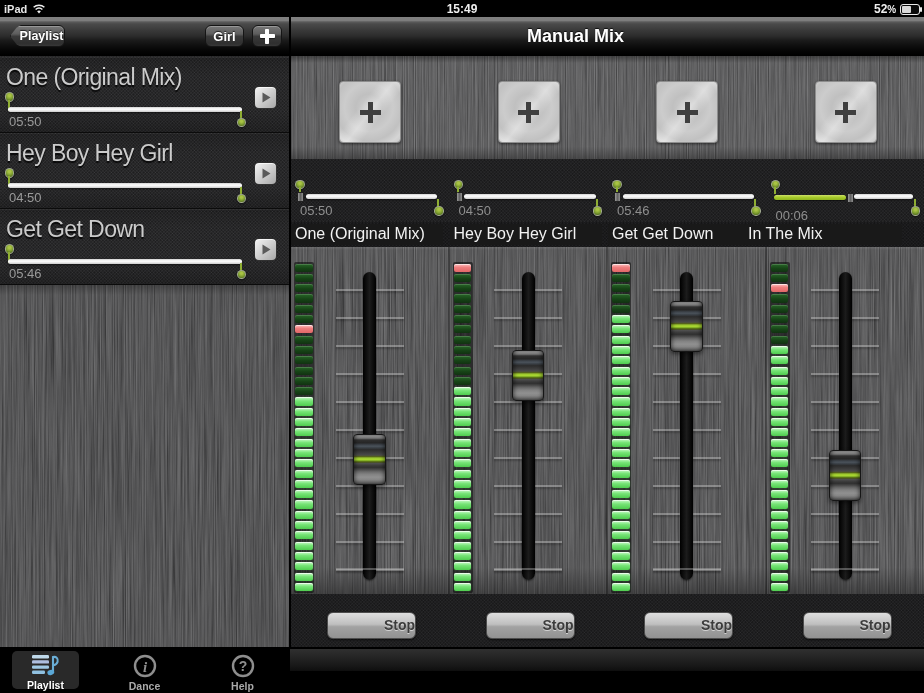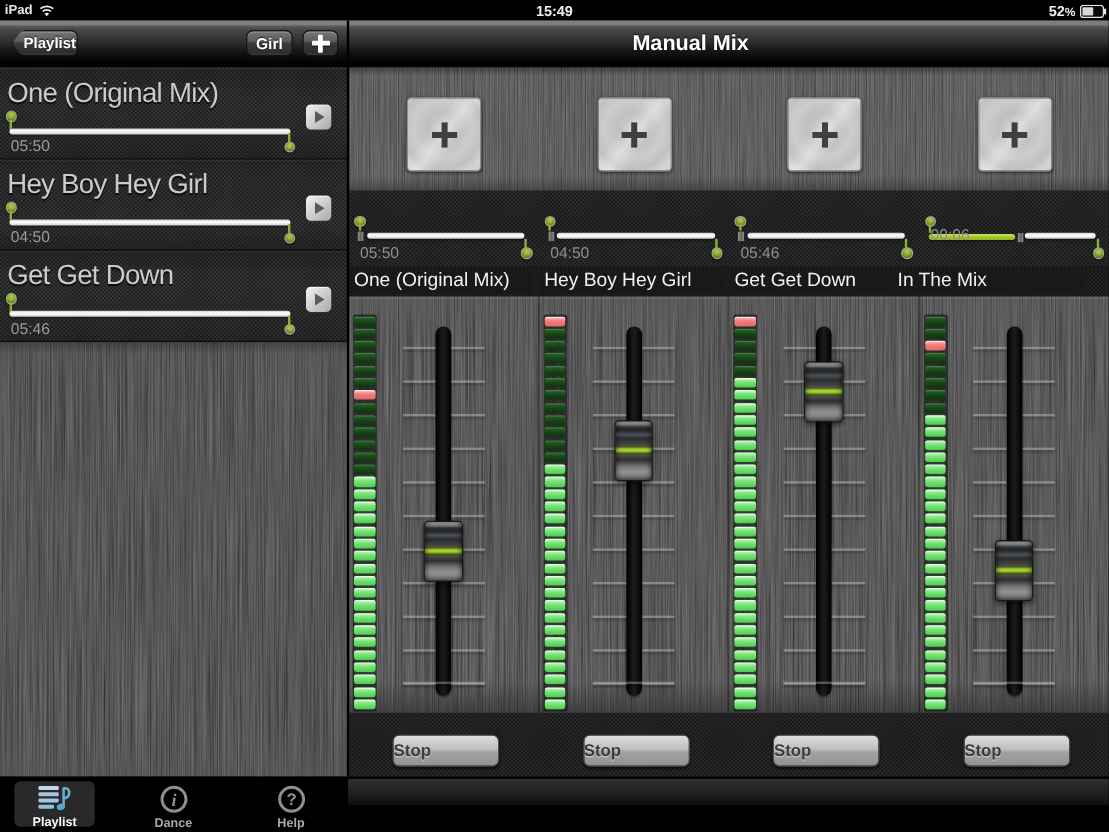--- a/index.html
+++ b/index.html
@@ -26,21 +26,21 @@
   box-shadow:0 1px 2px rgba(0,0,0,.5);}
 .stem{position:absolute;width:2px;background:#8fae33;}
 .grip{position:absolute;width:7px;height:10px;border-radius:1.5px;border:1px solid #222;
   background:linear-gradient(90deg,#9a9a9a,#636363 50%,#8f8f8f);}
 .timelbl{position:absolute;color:#9a9a9a;font-size:13px;letter-spacing:0px;}
 .fknob{position:absolute;width:32.5px;border-radius:4px;border:1px solid #161616;height:51px;
   background:linear-gradient(#989898 0%,#8a8a8a 4%,#6a6a6a 7%,#303030 10%,#262626 16%,#3c4249 20%,#4a525a 23%,#3a4046 26%,#2c2c2c 30%,#3c3c3c 36%,#4a4a4a 41%,#55621d 44%,#9cc92e 47%,#a8d431 50%,#86b426 52%,#49570f 55%,#4e4e4e 58%,#3c3c3c 62%,#303030 66%,#484848 70%,#6a6a6a 75%,#828282 80%,#909090 86%,#868686 91%,#6a6a6a 96%,#525252 100%);
   box-shadow:inset 3px 0 4px -2px rgba(0,0,0,.55), inset -3px 0 4px -2px rgba(0,0,0,.55), 0 2px 4px rgba(0,0,0,.5);}
 .stopb{position:absolute;width:89px;height:27px;border-radius:6px;border:1px solid #4c4c4c;
   background:linear-gradient(#dedede,#bfbfbf 45%,#a2a2a2 55%,#929292);
-  color:#3c3c3c;font-weight:bold;font-size:14px;text-align:left;line-height:25px;
+  color:#3c3c3c;font-weight:bold;font-size:14px;text-align:right;line-height:25px;
   text-shadow:0 1px 0 rgba(255,255,255,.55);box-shadow:0 1px 2px rgba(0,0,0,.6);}
 .namebar{position:absolute;top:224px;height:20.5px;background:#191919;border-radius:2px;
   color:#f2f2f2;font-size:16px;line-height:20.5px;white-space:nowrap;padding-left:4px;}
 .rowtitle{position:absolute;left:6px;color:#cbcbcb;font-size:23px;letter-spacing:-0.6px;white-space:nowrap;
   text-shadow:0 1.5px 1px rgba(0,0,0,.8);}
 .playbtn{position:absolute;left:254px;width:23px;height:23px;border-radius:5px;border:1px solid rgba(30,30,30,.9);
   background:linear-gradient(135deg,#f4f4f4,#d2d2d2 45%,#a8a8a8);box-shadow:inset 0 1px 0 rgba(255,255,255,.7);}
 .tablbl{position:absolute;font-size:10.5px;font-weight:bold;text-align:center;}
 </style></head><body>
 <svg width="0" height="0" style="position:absolute">
@@ -173,21 +173,21 @@
 <div class="abs gknob" style="left:751.2px;top:206px;"></div>
 <div class="abs timelbl" style="left:617px;top:202.5px;color:#8f8f8f;">05:46</div>
 <div class="abs namebar" style="left:608px;width:152px;">Get Get Down</div>
 <div class="abs gknob" style="left:770.5px;top:179.5px;"></div>
 <div class="abs stem" style="left:774.0px;top:187px;height:7px;"></div>
 <div class="abs" style="left:773.5px;top:195.2px;width:72px;height:5.3px;border-radius:2.5px;background:linear-gradient(#cfe06a,#a8cc2c 45%,#8fb21f);box-shadow:0 1px 1px rgba(0,0,0,.5);"></div>
 <div class="abs grip" style="left:846.5px;top:192.8px;"></div>
 <div class="abs wtrack" style="left:853.5px;top:193.5px;width:59.5px;height:5.5px;"></div>
 <div class="abs stem" style="left:913.5px;top:199px;height:8px;"></div>
 <div class="abs gknob" style="left:910.5px;top:206px;"></div>
-<div class="abs timelbl" style="left:775.5px;top:188px;color:#8f8f8f;text-align:right;">00:06</div>
+<div class="abs timelbl" style="left:775.5px;top:208px;color:#8f8f8f;text-align:right;">00:06</div>
 <div class="abs namebar" style="left:744px;width:158px;">In The Mix</div>
 <svg class="abs" style="left:290px;top:246.5px;" width="634" height="348">
     <rect width="634" height="348" fill="#2c2c2e"></rect>
     <rect width="634" height="348" filter="url(#bf)" opacity="0.42"></rect>
   </svg>
 <div class="abs" style="left:290px;top:246.5px;width:634px;height:348px;background:linear-gradient(rgba(255,255,255,.10), rgba(255,255,255,0) 3px, rgba(0,0,0,0) 92%, rgba(0,0,0,.32));"></div>
 <div class="abs" style="left:294px;top:261.5px;width:20px;height:331px;background:rgba(8,8,8,.55);border-radius:2px;">
 <div class="seg d" style="top:2.0px;"></div>
 <div class="seg d" style="top:12.3px;"></div>
 <div class="seg d" style="top:22.6px;"></div>

